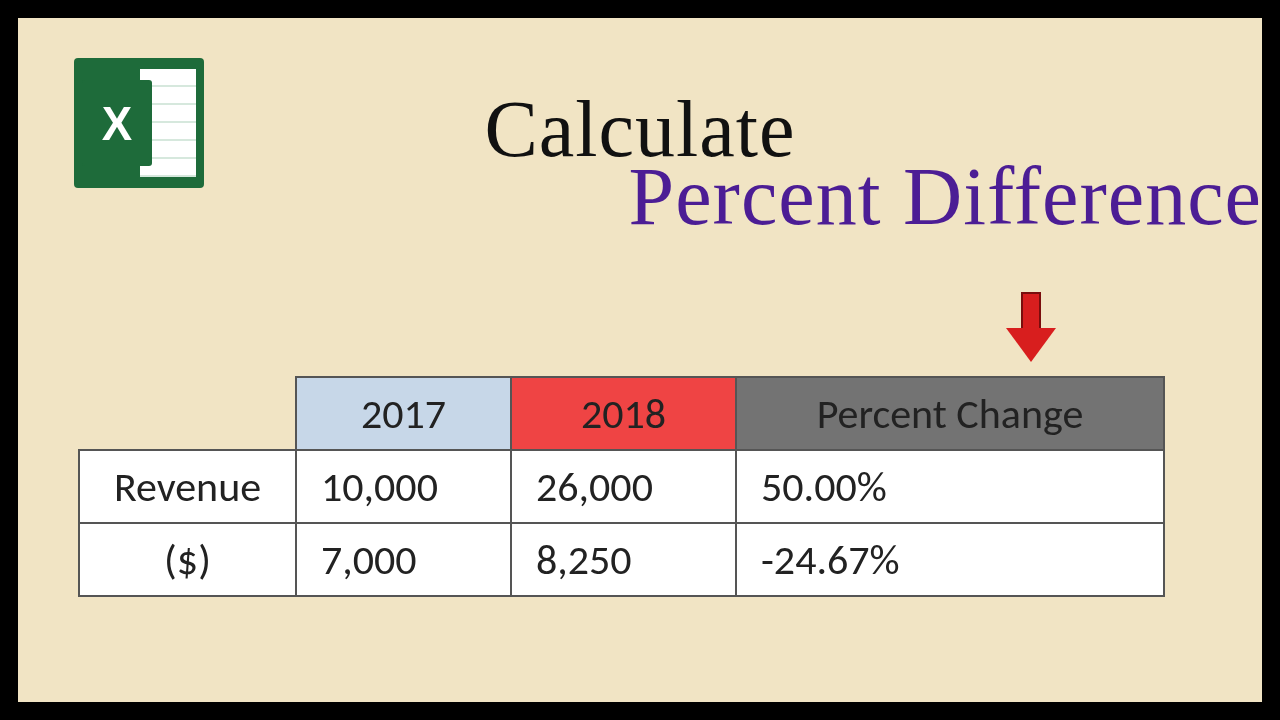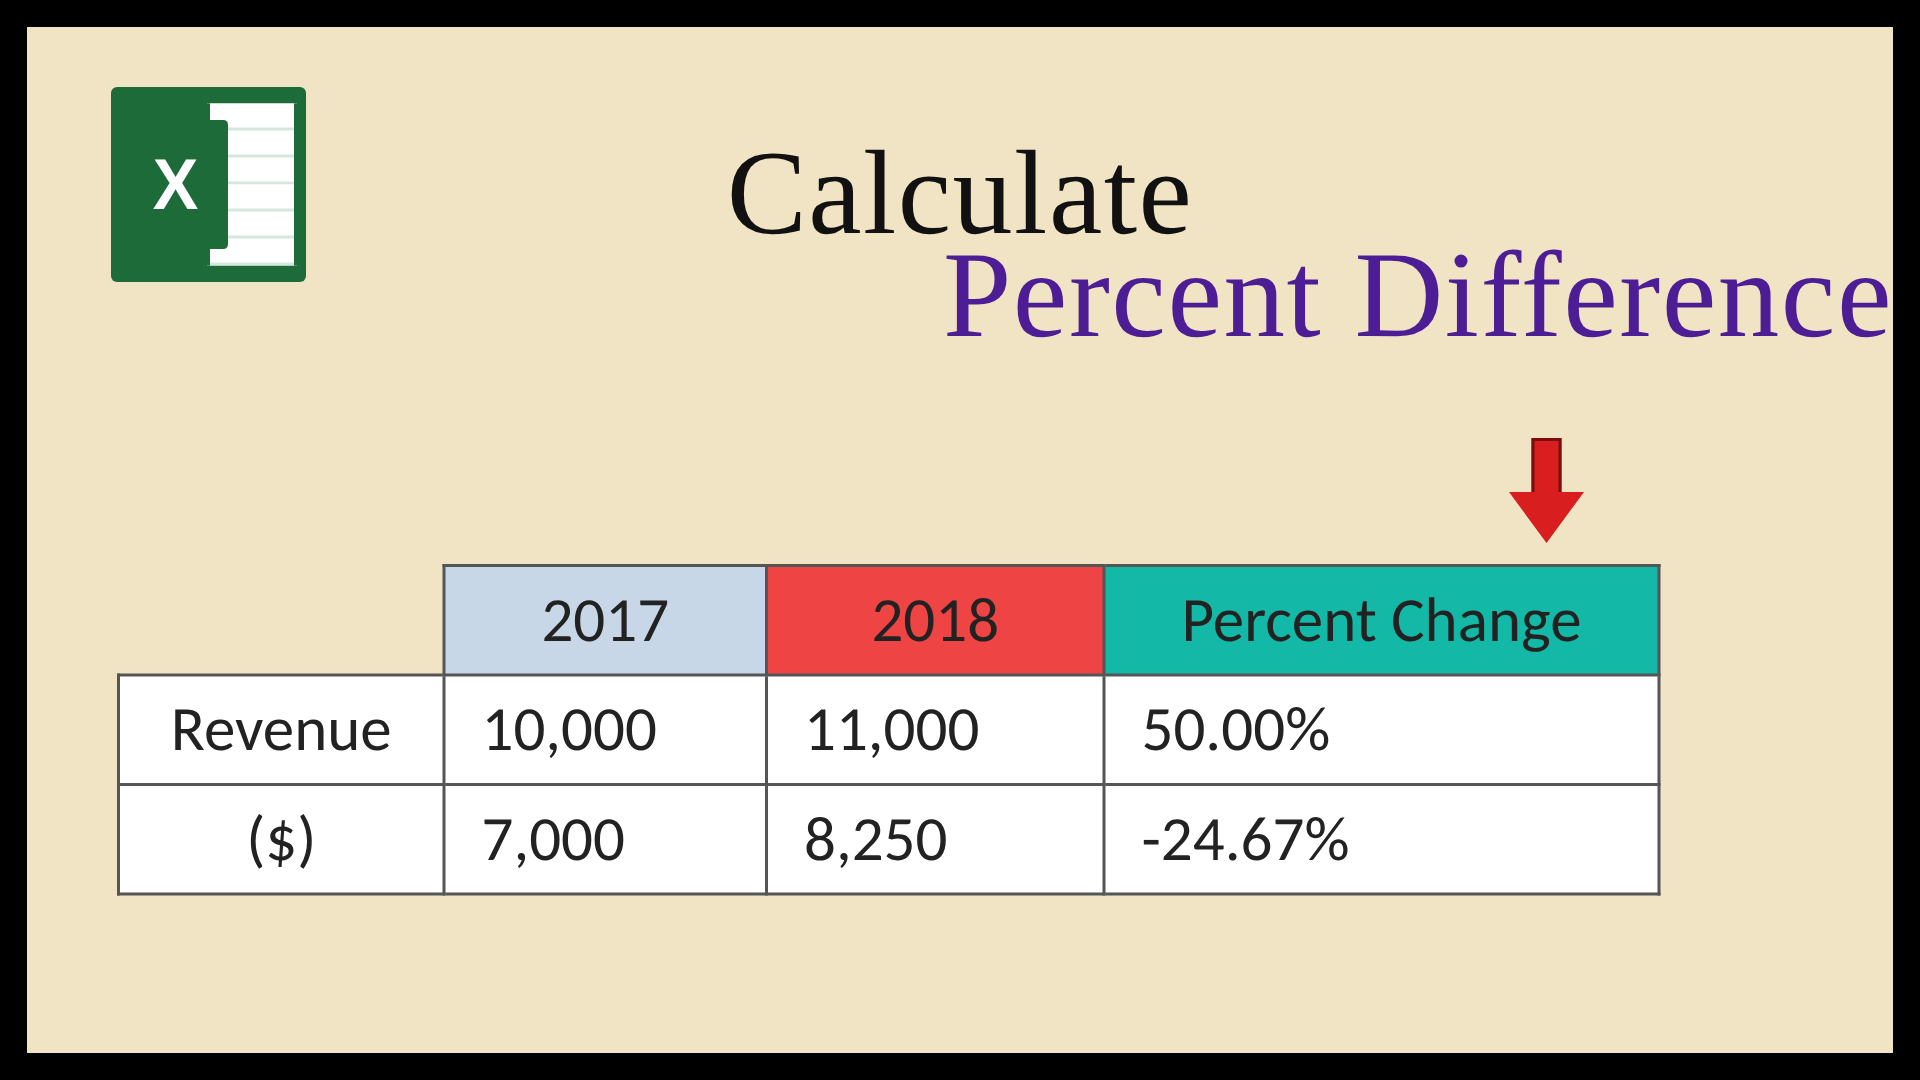--- a/index.html
+++ b/index.html
@@ -149,21 +149,21 @@
     height: 58px;
     box-sizing: border-box;
     font-weight: 400;
   }
   table.data .noborder {
     border: none;
     background: #f1e4c4;
   }
   table.data th.y2017 { background: #c7d7e8; width: 215px; }
   table.data th.y2018 { background: #ef4444; width: 225px; }
-  table.data th.pc { background: #14b8a6; width: 370px; }
+  table.data th.pc { background: #737373; width: 428px; }
   table.data td.rowlabel {
     background: #fff;
     text-align: center;
     width: 217px;
   }
 </style>
 </head>
 <body>
 
 <div class="frame">
@@ -195,21 +195,21 @@
       <tbody>
           <tr>
         <td class="noborder"></td>
         <th class="y2017">2017</th>
         <th class="y2018">2018</th>
         <th class="pc">Percent Change</th>
       </tr>
       <tr>
         <td class="rowlabel">Revenue</td>
         <td>10,000</td>
-        <td>11,000</td>
+        <td>26,000</td>
         <td>50.00%</td>
       </tr>
       <tr>
         <td class="rowlabel">($)</td>
         <td>7,000</td>
         <td>8,250</td>
         <td>-24.67%</td>
       </tr>
     </tbody>
       </table>

